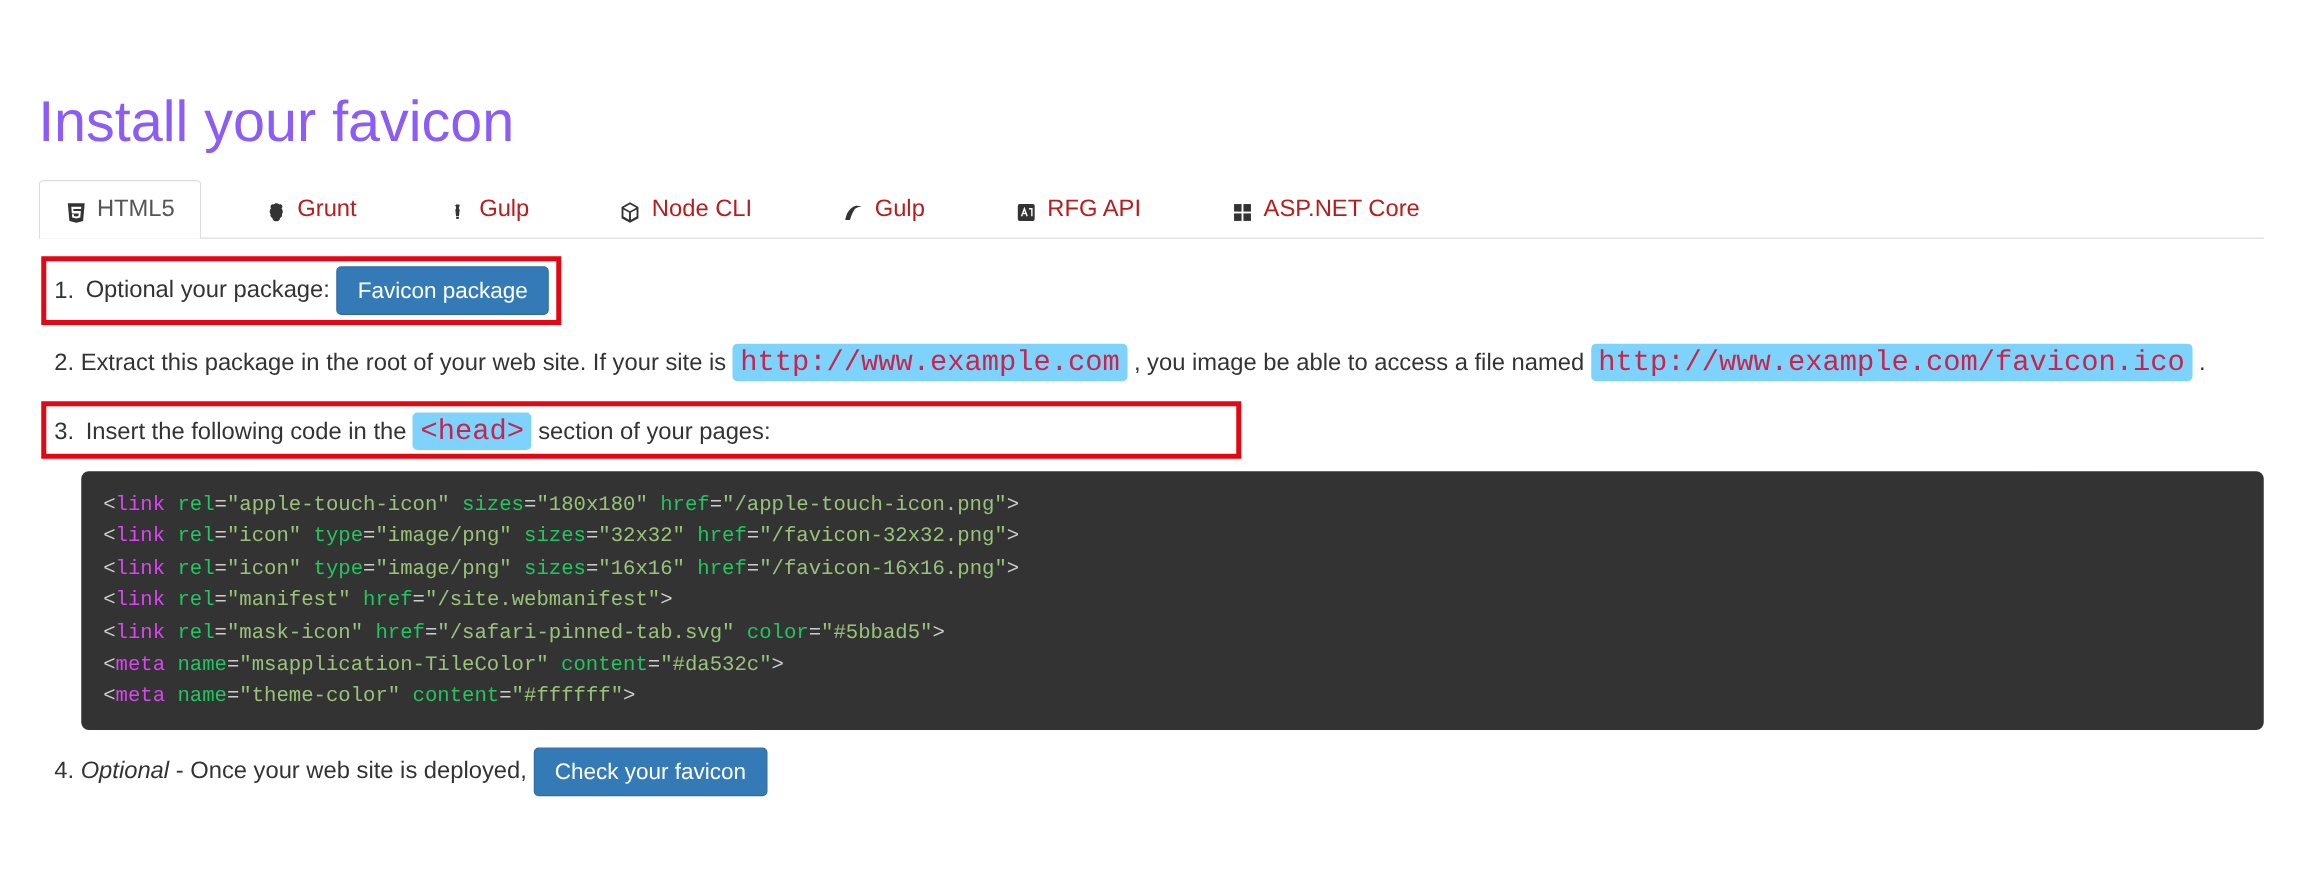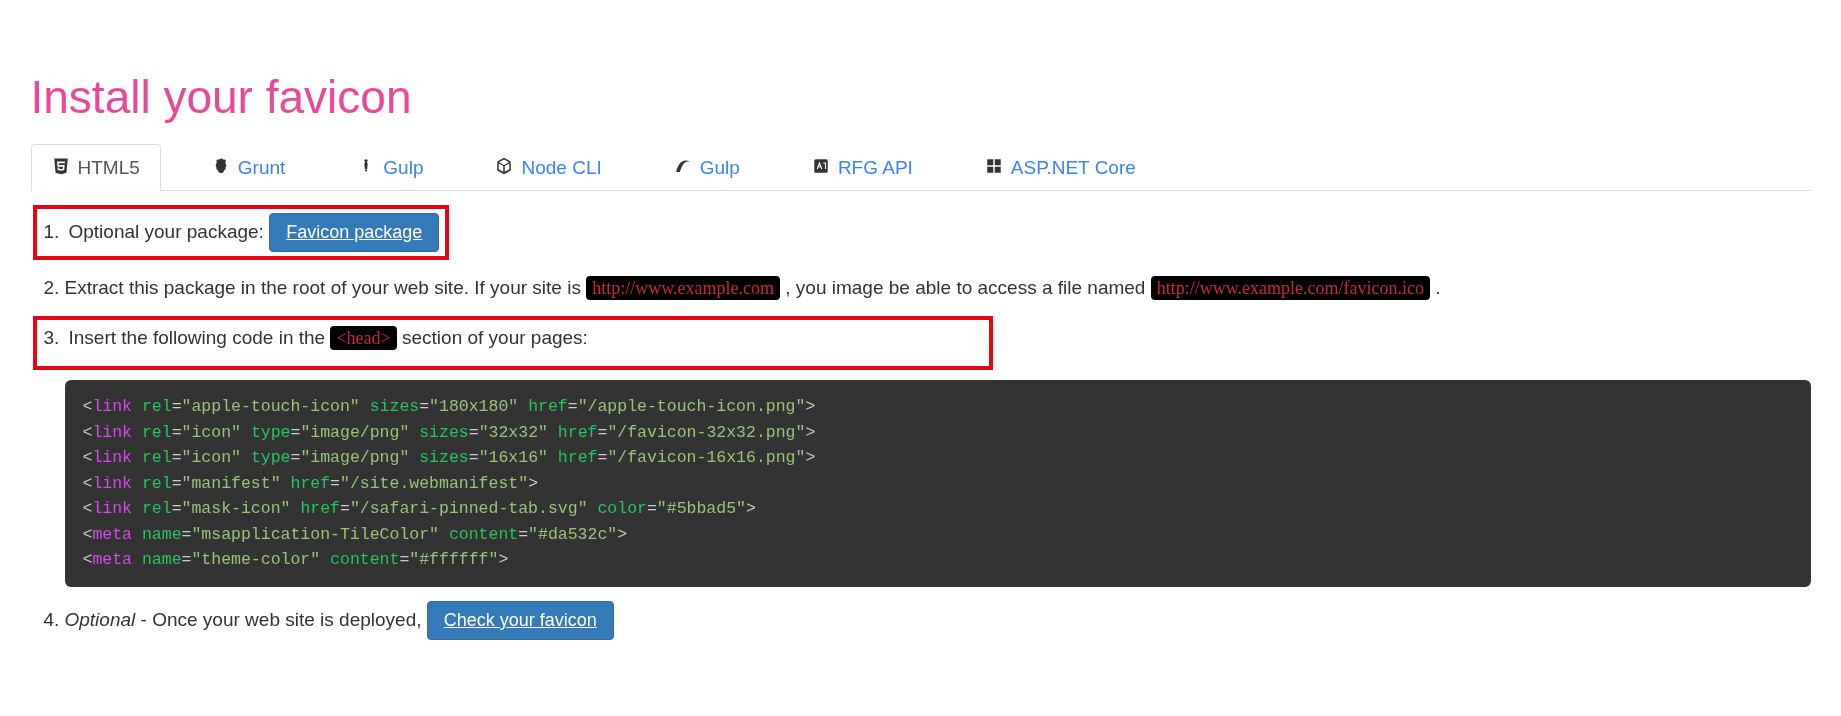--- a/index.html
+++ b/index.html
@@ -10,50 +10,50 @@
     background: #fff;
   }
   .container {
     max-width: 1780px;
     margin: 0 auto;
     padding: 0 30px 40px 30px;
   }
   h1 {
     font-size: 46px;
     font-weight: 500;
-    color: #ec4899;
+    color: #8b5cf6;
     margin: 70px 0 20px 0;
   }
   .tabs {
     border-bottom: 1px solid #ddd;
     display: flex;
     align-items: flex-end;
     gap: 0;
     margin-bottom: 14px;
   }
   .tab {
     display: inline-flex;
-    align-items: flex-start;
+    align-items: flex-end;
     gap: 8px;
     padding: 12px 20px;
     font-size: 19px;
     cursor: pointer;
     border: 1px solid transparent;
     border-bottom: none;
     margin-bottom: -1px;
     margin-right: 30px;
     border-radius: 4px 4px 0 0;
   }
   .tab.active {
     border-color: #ddd #ddd #fff #ddd;
     background: #fff;
     color: #555;
   }
   .tab:not(.active) .tab-label {
-    color: #3b82f6;
+    color: #b91c1c;
   }
   .tab .icon {
     display: inline-flex;
     align-items: center;
     justify-content: center;
     width: 18px;
     height: 18px;
   }
   ol {
     margin: 0;
@@ -67,43 +67,42 @@
   .btn {
     display: inline-block;
     background: #337ab7;
     border: 1px solid #2e6da4;
     color: #fff;
     font-size: 18px;
     padding: 8px 16px;
     border-radius: 4px;
     cursor: pointer;
     vertical-align: middle;
-    text-decoration: underline;
   }
   code.inline {
-    font-family: Liberation Serif, serif;
-    font-size: 18px;
+    font-family: Liberation Mono, monospace;
+    font-size: 23px;
     color: #c7254e;
-    background: #000000;
+    background: #7dd3fc;
     padding: 2px 6px;
     border-radius: 4px;
   }
   .highlight-box-1 {
     border: 4px solid #e30613;
     padding: 4px 6px;
     display: inline-block;
     margin-left: -32px;
     padding-left: 32px;
   }
   .step-wrap {
     position: relative;
   }
   .highlight-box-3 {
     border: 4px solid #e30613;
-    padding: 4px 6px 15px 6px;
+    padding: 4px 6px 0 6px;
     margin-left: -32px;
     padding-left: 32px;
     width: 960px;
     box-sizing: border-box;
   }
   pre.code {
     background: #333;
     color: #ccc;
     border-radius: 6px;
     padding: 14px 18px;

